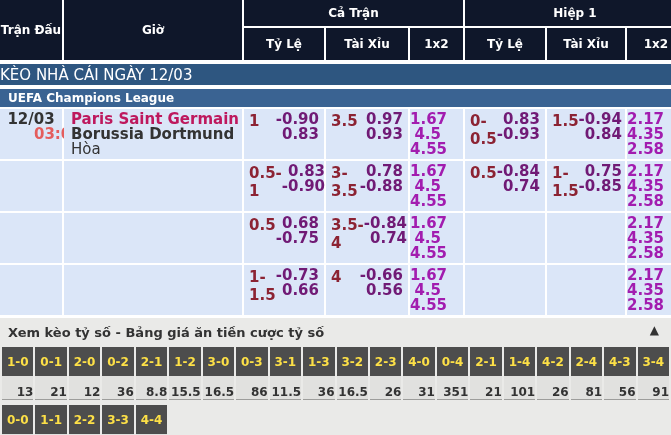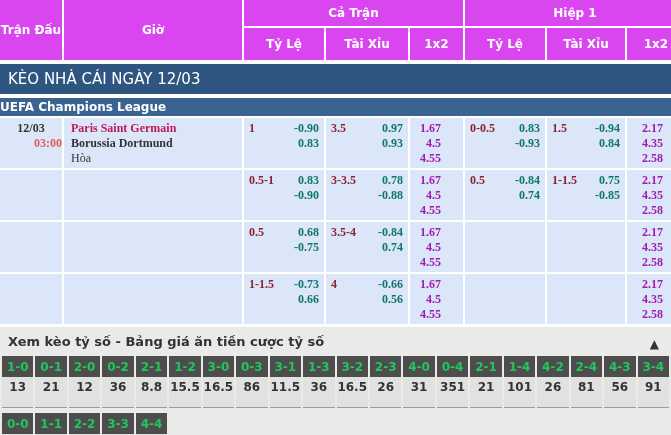--- a/index.html
+++ b/index.html
@@ -5,60 +5,60 @@
   * { box-sizing: border-box; margin: 0; padding: 0; }
   html,body { background:#fff; }
   body { font-family: "DejaVu Sans", "Liberation Sans", sans-serif; }
   #page { width:671px; height:435px; position:relative; background:#fff; overflow:hidden; }
 
   
   .grid8 { display:grid; grid-template-columns:62px 178px 80px 82px 53px 80px 78px 58px; gap:2px; background:#fff; }
 
   
   .hdr { grid-template-rows:26px 32px; }
-  .hc { background:#d946ef; color:#fff; font-weight:bold; font-size:12px;
+  .hc { background:#0f172a; color:#fff; font-weight:bold; font-size:12px;
         display:flex; align-items:center; justify-content:center; }
   .hc.span2 { grid-row:1/3; }
   .hc.g-ft { grid-column:3/6; }
   .hc.g-h1 { grid-column:6/9; }
 
   
-  .bar1 { margin-top:4px; height:30px; background:#2e5680; color:#fff; font-size:15px;
+  .bar1 { margin-top:4px; height:21px; background:#2e5680; color:#fff; font-size:15px;
+          display:flex; align-items:center; }
+  .bar2 { margin-top:4px; height:18px; background:#3a6392; color:#fff; font-size:12px; font-weight:bold;
           display:flex; align-items:center; padding-left:8px; }
-  .bar2 { margin-top:4px; height:18px; background:#3a6392; color:#fff; font-size:12px; font-weight:bold;
-          display:flex; align-items:center; padding-left:0; }
 
   
   #odds-rows { margin-top:2px; display:flex; flex-direction:column; gap:2px; }
   .orow { min-height:44px; }
   .orow:first-child { min-height:47px; }
-  .cell { background:#dbe6f8; font-size:12px; color:#333;font-family:Liberation Serif, serif; }
+  .cell { background:#dbe6f8; font-size:15px; color:#333; }
   .c-time { text-align:center; padding-top:3px; line-height:15px; font-weight:bold; }
   .d-date { color:#333; }
   .d-time { color:#e45d5d;padding-left:34px; }
   .c-match { padding:3px 0 2px 7px; line-height:15px; }
   .t-home { color:#be185d; font-weight:bold; }
   .t-away { color:#333; font-weight:bold; }
   .t-draw { color:#333; }
   .c-odds { display:flex; justify-content:space-between; align-items:flex-start; padding:3px 5px 2px 5px; }
   .c-odds .line { color:#8c2333; font-weight:bold; }
-  .c-odds .ovals { text-align:right; line-height:15px; font-weight:bold; color:#0f766e; }
+  .c-odds .ovals { text-align:right; line-height:15px; font-weight:bold; color:#701a75; }
   .c-1x2 { text-align:right; padding:3px 22px 2px 0; line-height:15px; font-weight:bold; color:#a21caf; }
 
   
   #score-section { margin-top:3px; background:#eaeae8; height:133px; position:relative; }
-  .sc-title-row { display:flex; justify-content:space-between; align-items:flex-end; padding:7px 12px 5px 8px; }
+  .sc-title-row { display:flex; justify-content:space-between; align-items:flex-start; padding:7px 12px 5px 8px; }
   .sc-title { font-size:13px; font-weight:bold; color:#333; }
   .sc-toggle { font-size:12px; color:#333; cursor:pointer; line-height:10px; }
   .chips { display:grid; grid-template-columns:repeat(20,1fr); gap:2px; padding:2px 2px 0 2px; }
   .strip { background:#e1e1df; border-bottom:1px solid #9d9d9b; display:flex; flex-direction:column; min-height:52px; }
   .strip.g2 { min-height:0; border-bottom:none; }
-  .chip { height:21px; background:#4d4d4d; color:#22c55e; font-weight:bold; font-size:12px;
+  .chip { height:29px; background:#4d4d4d; color:#fde047; font-weight:bold; font-size:12px;
           display:flex; align-items:center; justify-content:center; }
-  .sval { text-align:center; padding-top:3px; font-size:12px; font-weight:bold; color:#333; }
+  .sval { text-align:right; padding-top:9px; font-size:12px; font-weight:bold; color:#333; }
   .chips2 { margin-top:3px; }
 </style>
 </head>
 <body>
 
 <div id="page">
 
   <div class="grid8 hdr">
     <div class="hc span2">Trận Đấu</div>
     <div class="hc span2">Giờ</div>

